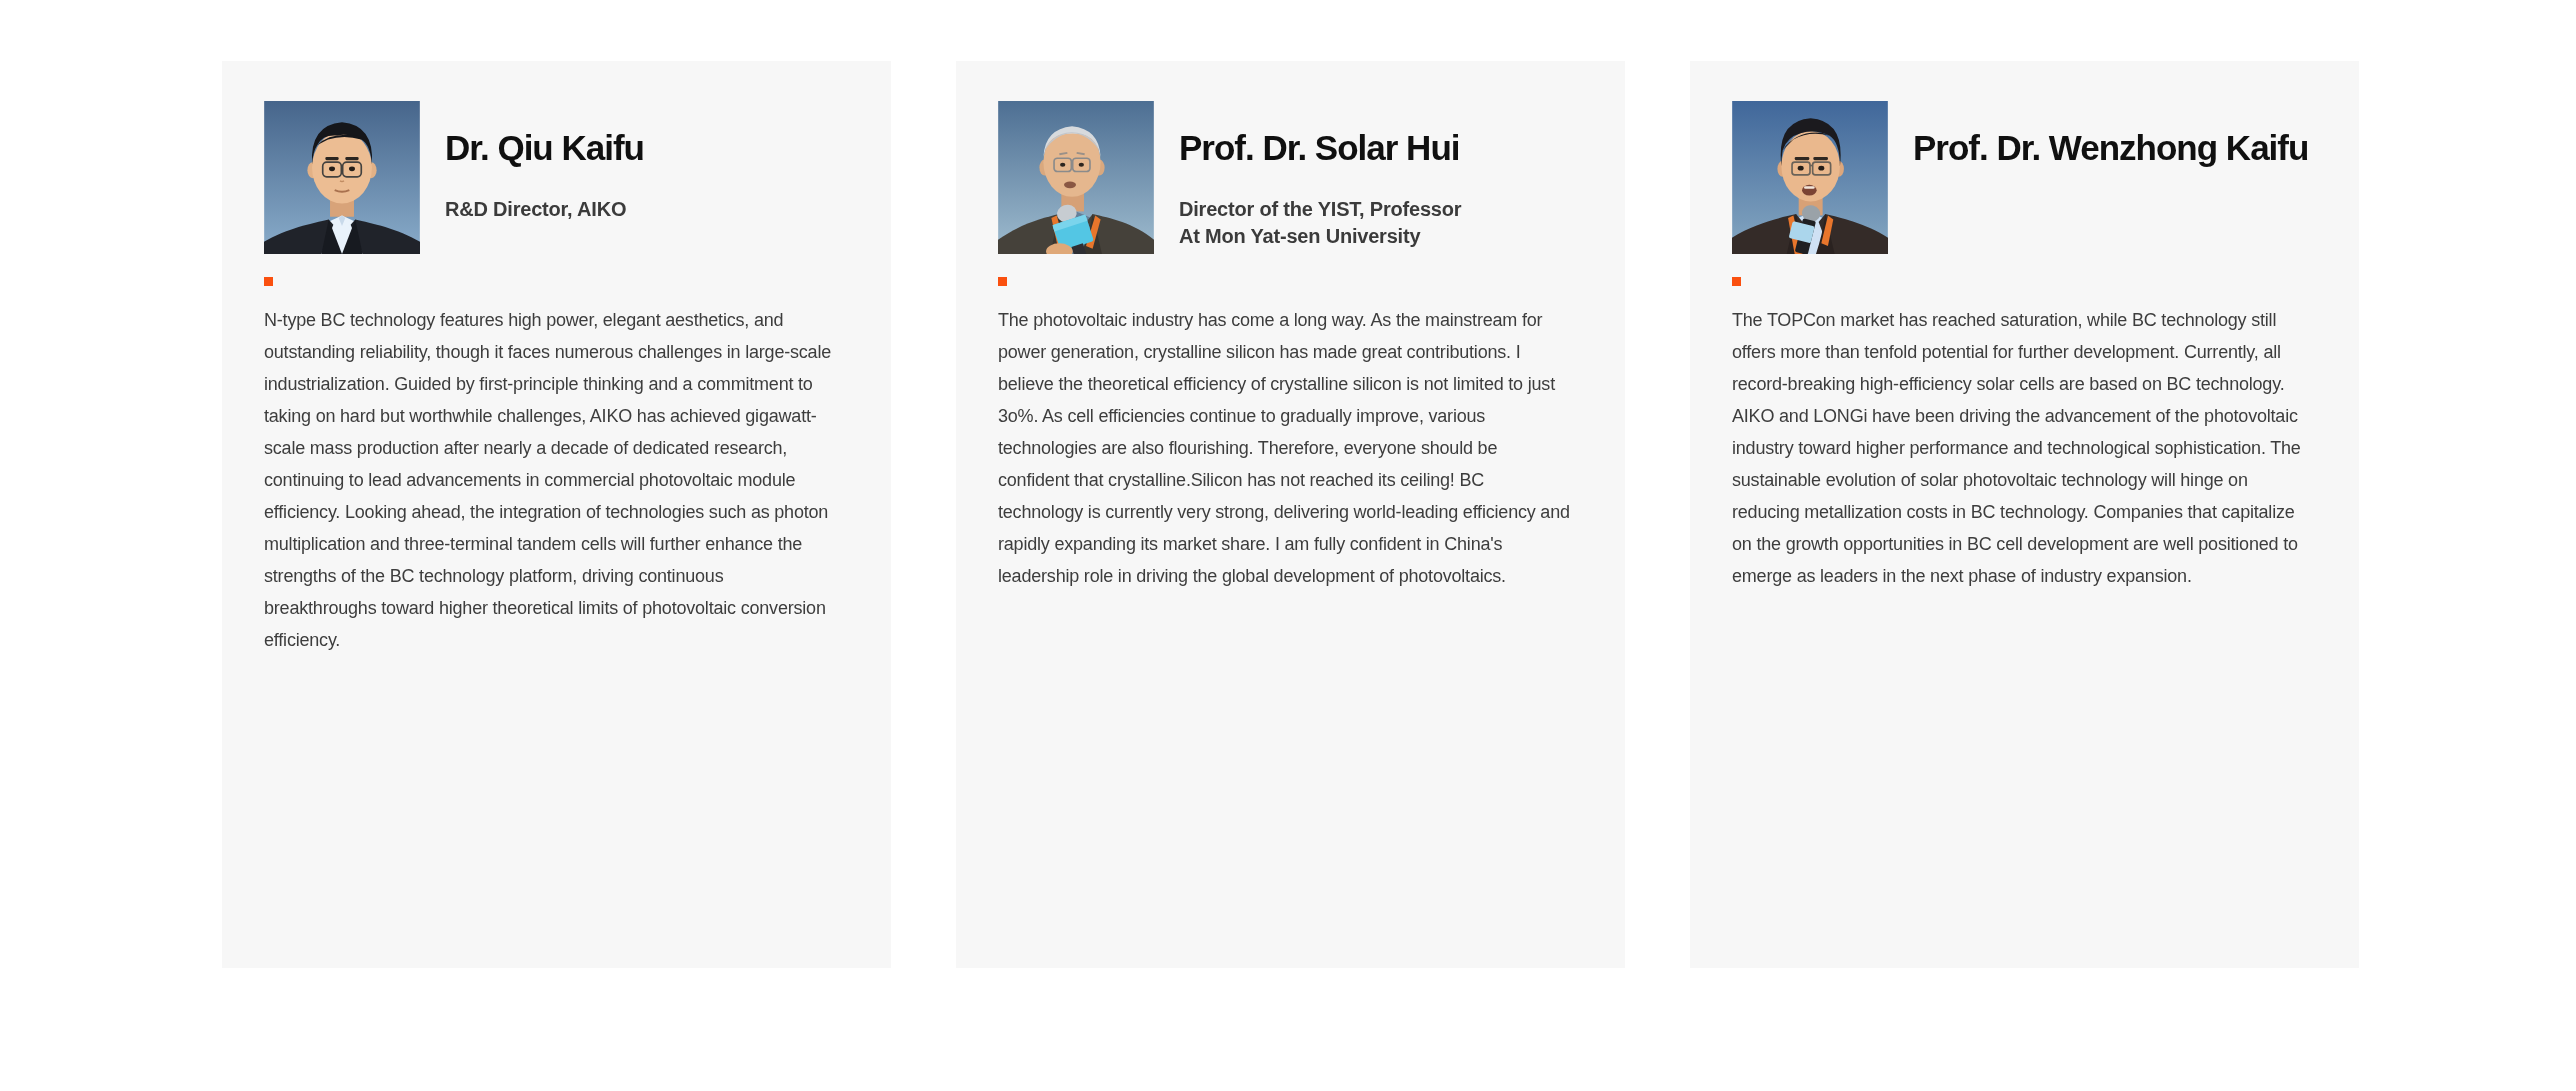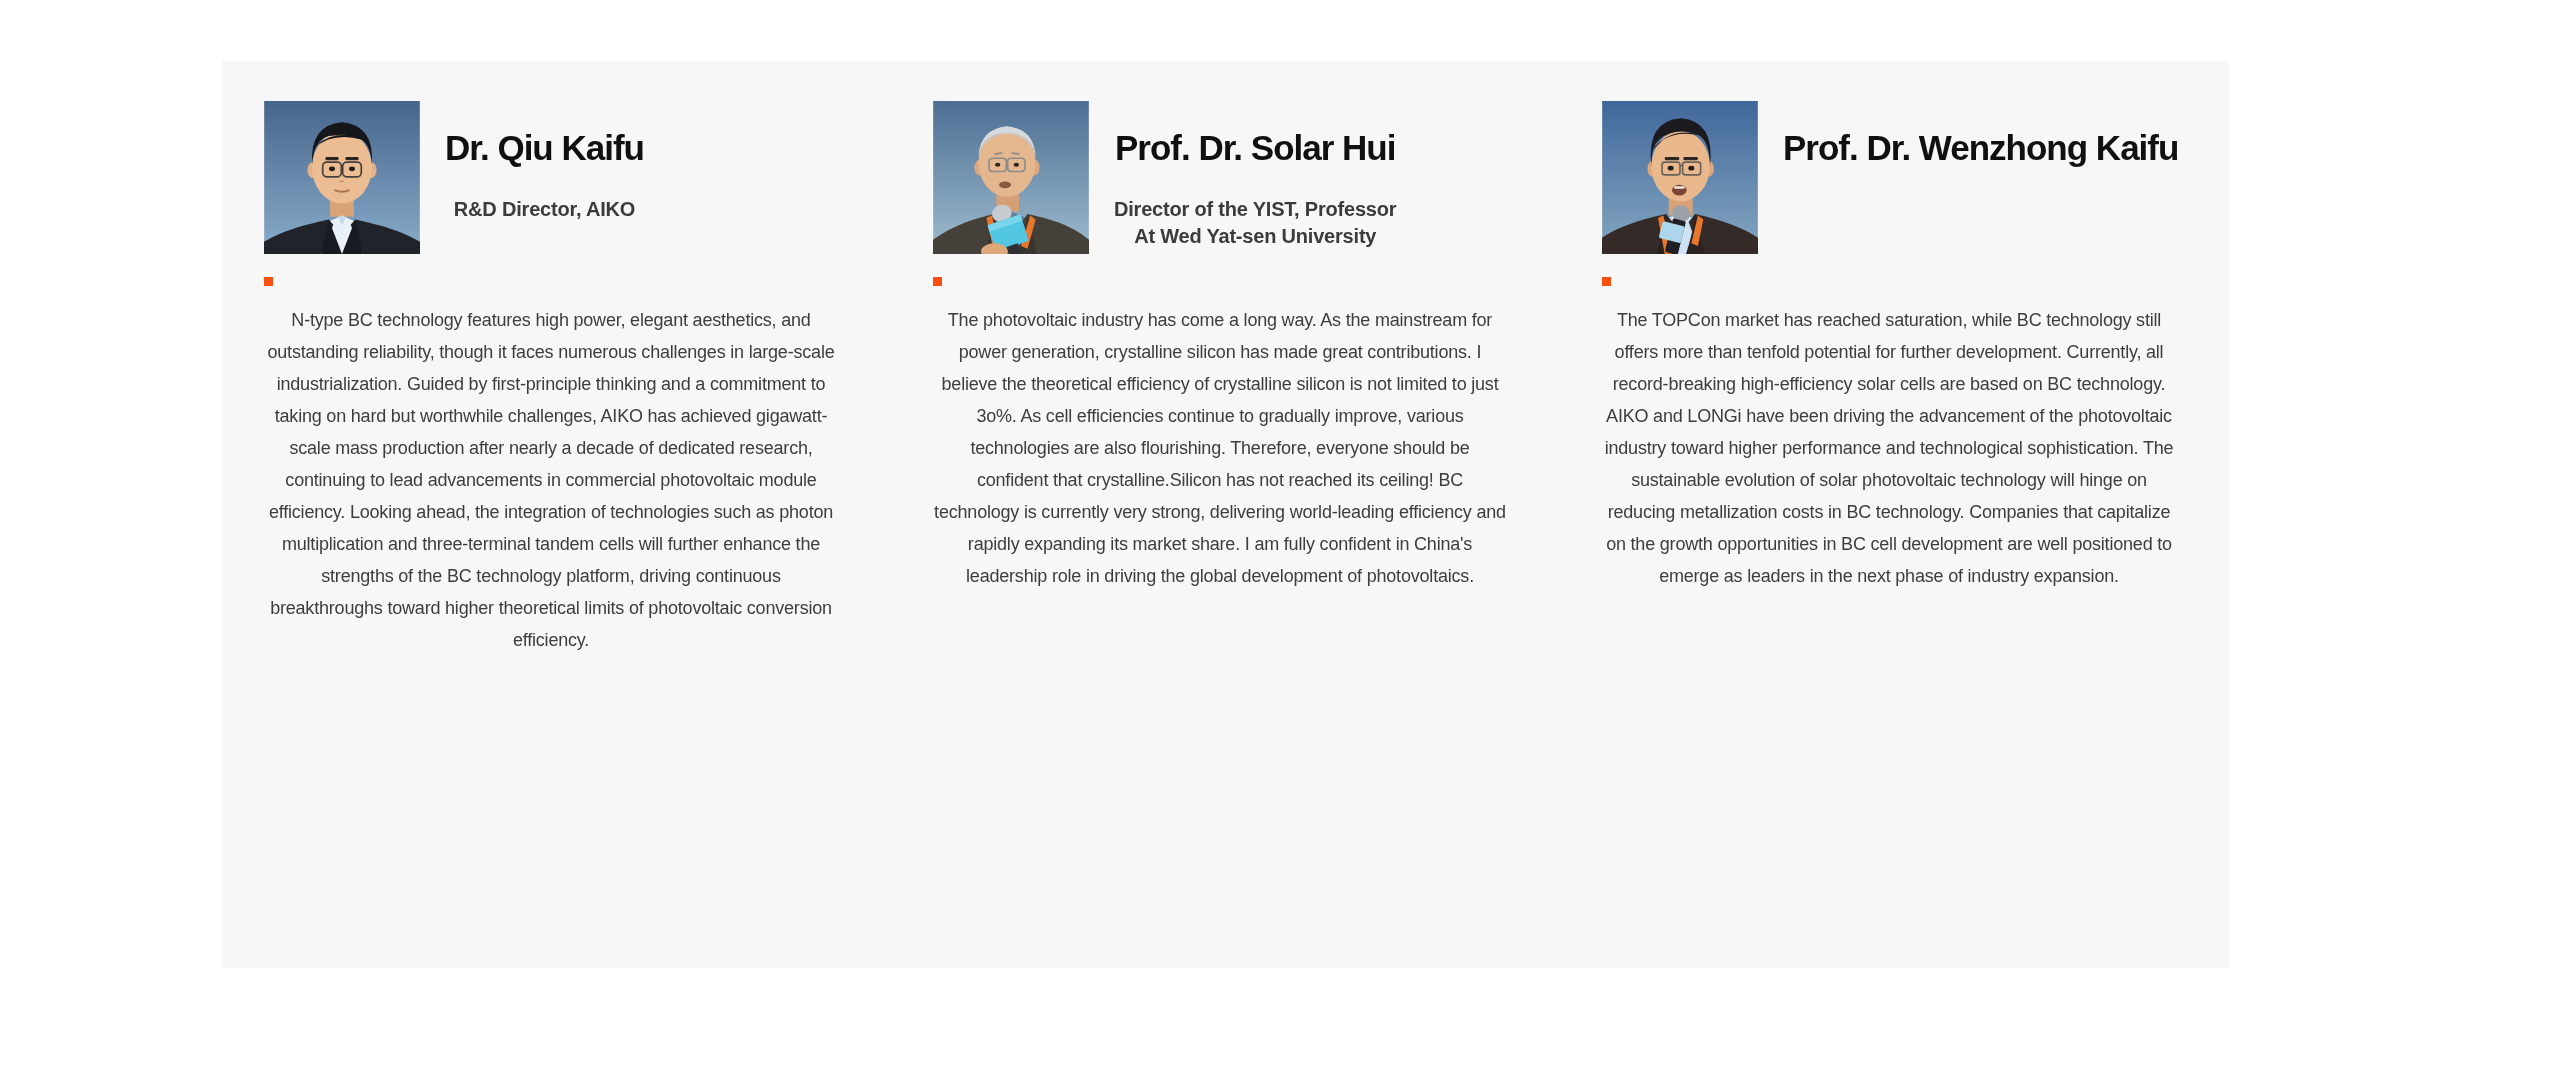--- a/index.html
+++ b/index.html
@@ -14,21 +14,21 @@
   html, body {
     width: 2576px; height: 1092px;
     background: var(--page-bg);
     font-family: "Liberation Sans", sans-serif;
     overflow: hidden;
   }
   .cards-row {
     position: absolute;
     left: 222px; top: 61px;
     display: flex;
-    text-align: center;
+    gap: 65px;
   }
   .expert-card {
     width: 669px; height: 907px;
     background: var(--card-bg);
     padding: 40px 0 0 42px;
     flex: 0 0 auto;
   }
   .card-header {
     display: flex;
     align-items: flex-start;
@@ -161,21 +161,21 @@
             <rect x="84" y="178" width="52" height="42" rx="4" fill="#53c6e4"></rect>
             <rect x="84" y="178" width="52" height="10" fill="#7ad4ec"></rect>
             <rect x="101" y="218" width="18" height="26" fill="#2e2e33"></rect>
           </g>
           <ellipse cx="92" cy="226" rx="20" ry="12" fill="#dfa878"></ellipse>
         </svg>
       </div>
       <div class="header-text">
         <h2 class="expert-name">Prof. Dr. Solar Hui</h2>
         <div class="expert-title">Director of the YIST, Professor
-At Wed Yat-sen University</div>
+At Mon Yat-sen University</div>
       </div>
     </div>
     <div class="accent-square"></div>
     <p class="expert-quote">The photovoltaic industry has come a long way. As the mainstream for power generation, crystalline silicon has made great contributions. I believe the theoretical efficiency of crystalline silicon is not limited to just 3o%. As cell efficiencies continue to gradually improve, various technologies are also flourishing. Therefore, everyone should be confident that crystalline.Silicon has not reached its ceiling! BC technology is currently very strong, delivering world-leading efficiency and rapidly expanding its market share. I am fully confident in China's leadership role in driving the global development of photovoltaics.</p>
   </section>
 
   <section class="expert-card">
     <div class="card-header">
       <div class="photo-frame">
         <svg viewBox="0 0 234 230">

